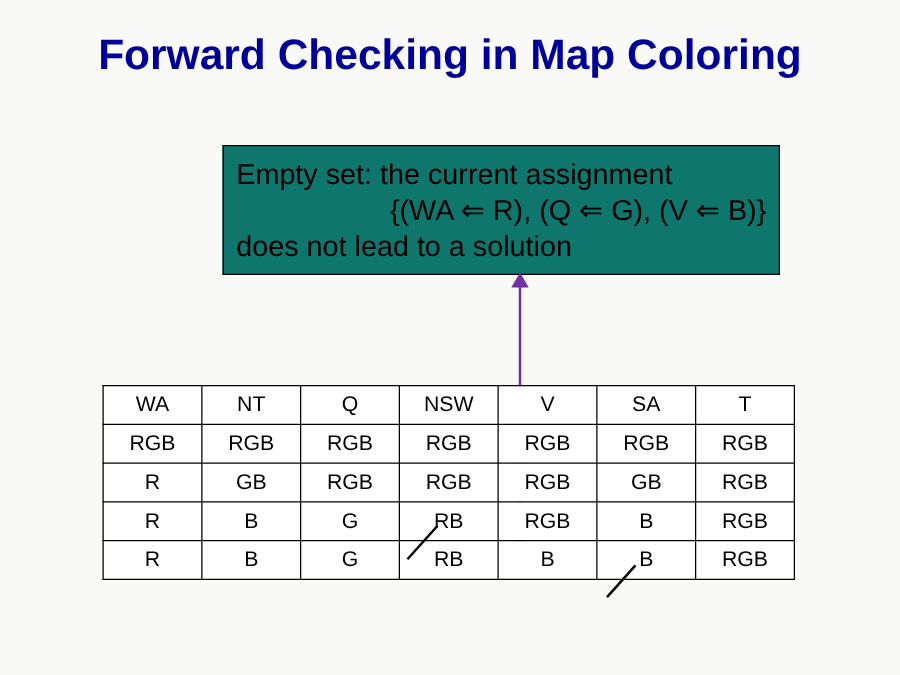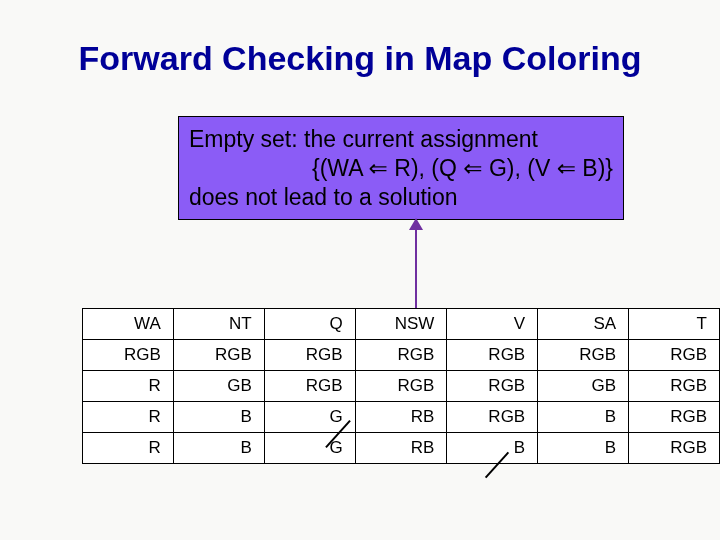--- a/index.html
+++ b/index.html
@@ -13,51 +13,51 @@
   .slide {
     position: relative;
     width: 720px;
     height: 540px;
   }
   .title {
     color: #000098;
     font-size: 34px;
     font-weight: bold;
     text-align: center;
-    padding-top: 40px;
+    padding-top: 26px;
     line-height: 1.1;
   }
   .callout {
     position: absolute;
     top: 116px;
     left: 178px;
     width: 424px;
-    background: #8b5cf6;
+    background: #0f766e;
     border: 1px solid #000;
     padding: 8px 10px;
     font-size: 23px;
     line-height: 1.25;
   }
   .callout .row1 { }
   .callout .row2 { padding-left: 58px; text-align: right; }
   .callout .row3 { }
   .tbl {
     position: absolute;
     top: 308px;
     left: 82px;
     border-collapse: collapse;
     table-layout: fixed;
   }
   .tbl th, .tbl td {
     border: 1px solid #000;
     width: 78px;
     height: 30px;
-    padding: 0 12px;
+    padding: 0 0;
     font-size: 17px;
-    text-align: right;
+    text-align: center;
     vertical-align: middle;
     font-weight: normal;
     background: #fff;
   }
   .tbl th {
     font-weight: normal;
   }
   .hl-grey   { background: #c8c8c8; }
   .hl-yellow { background: #fff34d; }
   .hl-pink   { background: #ff9bcf; }

